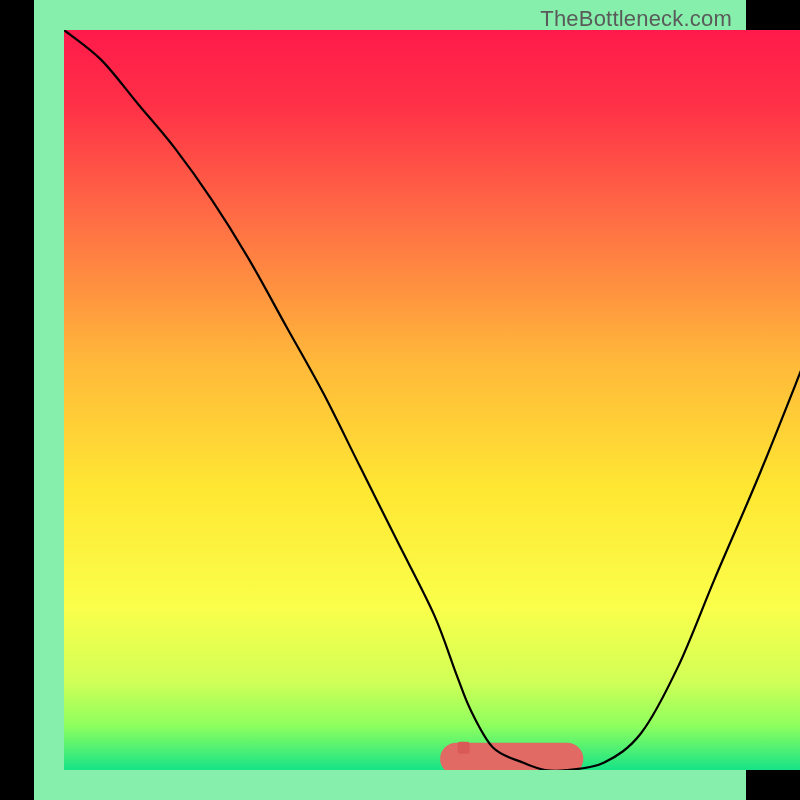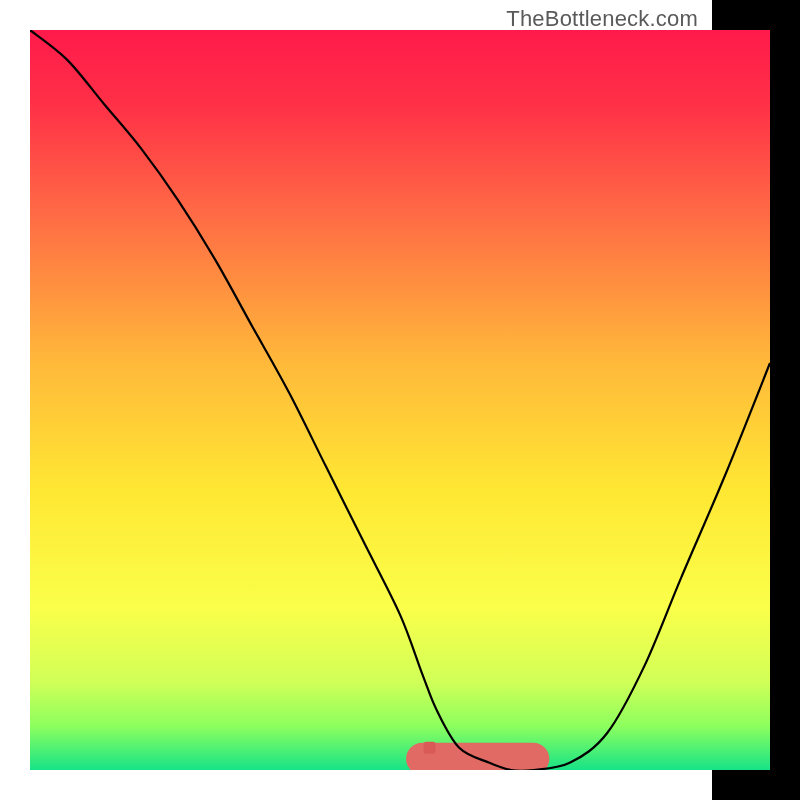--- a/index.html
+++ b/index.html
@@ -8,21 +8,22 @@
     width: 800px;
     height: 800px;
     background: #000;
     overflow: hidden;
     font-family: Arial, Helvetica, sans-serif;
   }
   .frame {
     position: relative;
     width: 712px;
     height: 800px;
-    background: #ffffff;
+    background: #86efac;
+    margin-left: 34px;
   }
   .watermark {
     position: absolute;
     top: 6px;
     right: 14px;
     color: #5a5a5a;
     font-size: 22px;
     font-weight: 400;
     letter-spacing: 0.2px;
     z-index: 5;

